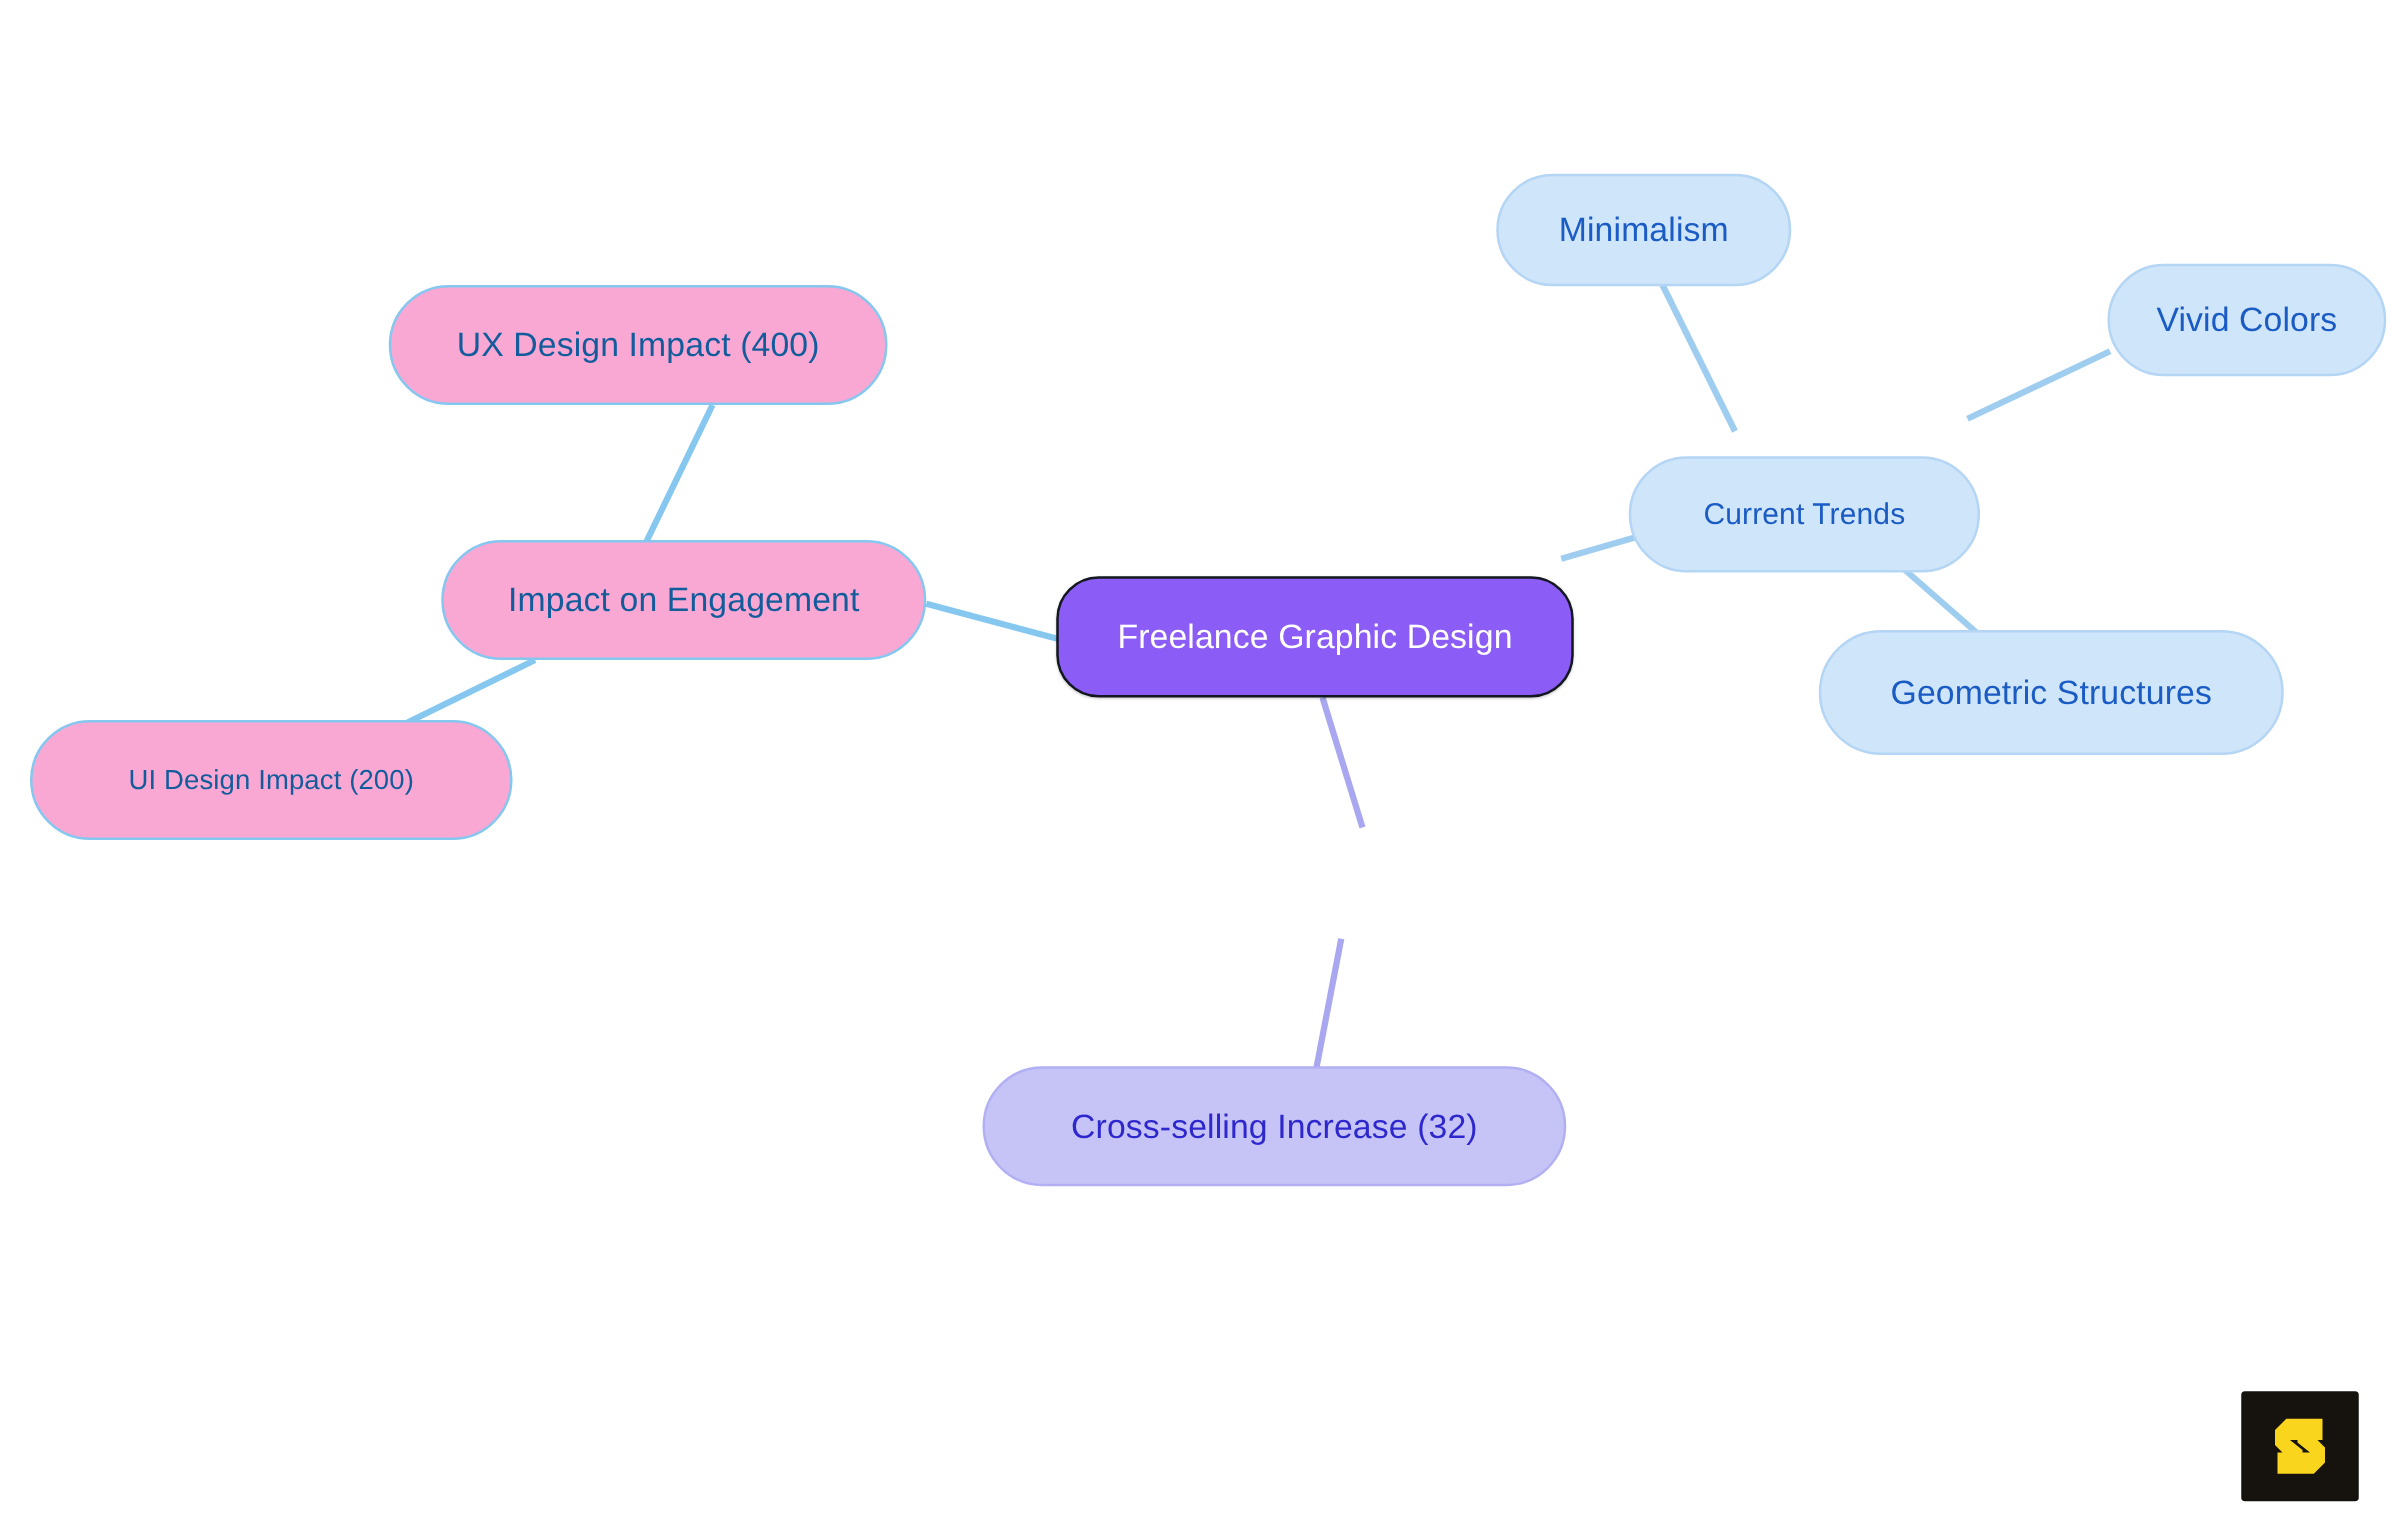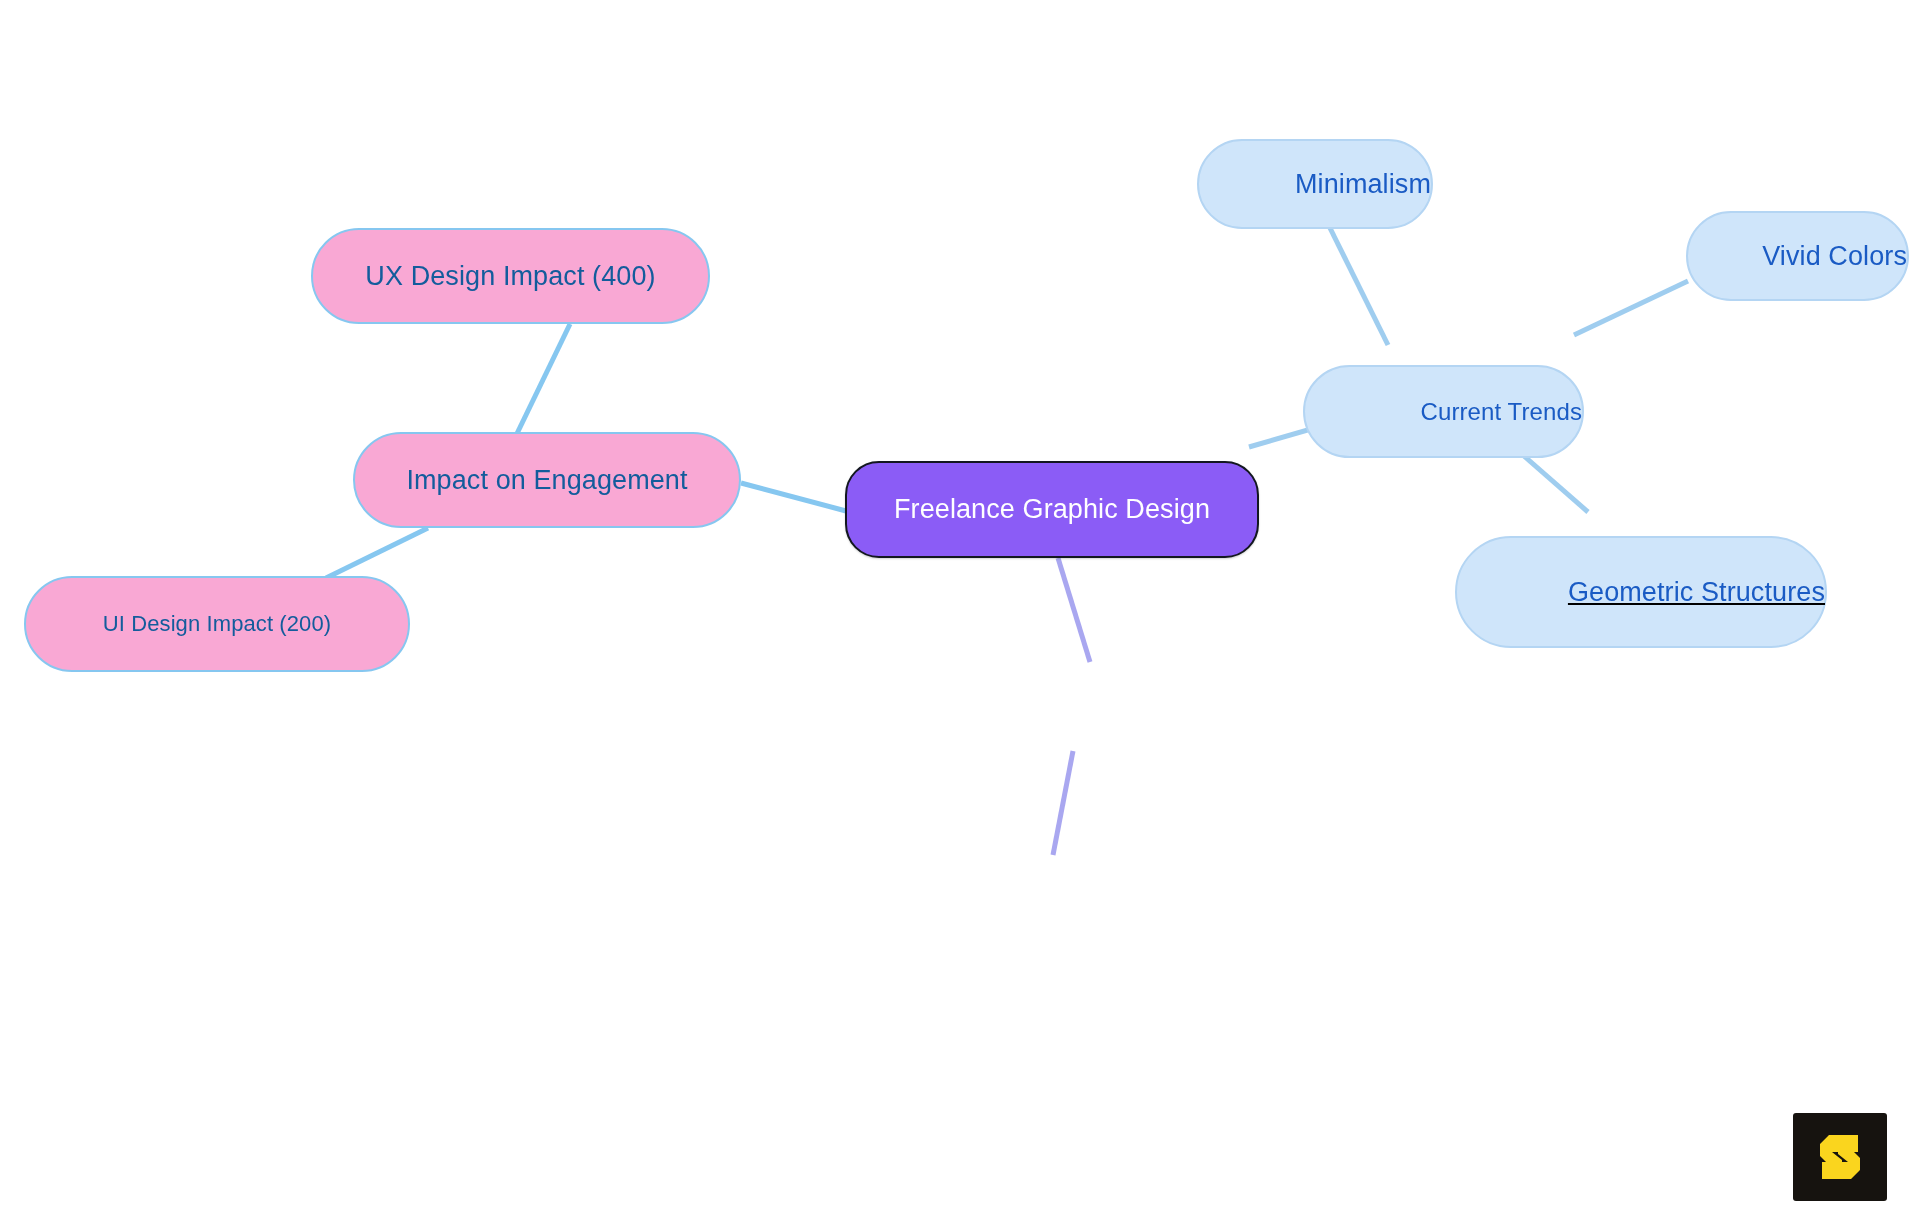--- a/index.html
+++ b/index.html
@@ -54,21 +54,20 @@
   .node.branch-blue {
     background: #f9a8d4;
     border-color: #86C7F0;
   }
   .node.branch-blue .node-label {
     color: #135C9C;
   }
   .node.leaf-blue {
     background: #CFE5FA;
     border-color: #B4D5F3;
-    justify-content: flex-end;
   }
   .node.leaf-blue .node-label {
     color: #1A5BC4;
   }
   .node.branch-purple {
     background: #C3C2F5;
     border-color: #AEACF0;
   }
   .node.branch-purple .node-label {
     color: #2A25C8;
@@ -141,25 +140,28 @@
   </div>
 
   <div class="node leaf-blue" style="left:1197px; top:139px; width:236px; height:90px; font-size:27px;">
     <span class="node-label">Minimalism</span>
   </div>
 
   <div class="node leaf-blue" style="left:1686px; top:211px; width:223px; height:90px; font-size:27px;">
     <span class="node-label">Vivid Colors</span>
   </div>
 
-  <div class="node leaf-blue" style="left:1455px; top:536px; width:372px; height:112px; font-size:27px;text-decoration:underline;">
+  <div class="node leaf-blue" style="left:1455px; top:504px; width:372px; height:100px; font-size:27px;">
     <span class="node-label">Geometric Structures</span>
   </div>
 
 
+  <div class="node leaf-purple" style="left:786px; top:853px; width:467px; height:96px; font-size:27px;">
+    <span class="node-label">Cross-selling Increase (32)</span>
+  </div>
 
   <div id="logo">
     <svg width="58" height="58" viewBox="0 0 58 58" xmlns="http://www.w3.org/2000/svg">
       <path d="M47 7 L18 7 L9 16 L9 28 L17 36 L31 36 L31 32 L21 24 L47 24 L47 12 Z
                M11 51 L40 51 L49 42 L49 30 L41 22 L27 22 L27 26 L37 34 L11 34 L11 46 Z" fill="#FAD51E"></path>
     </svg>
   </div>
 
 </div>
 

